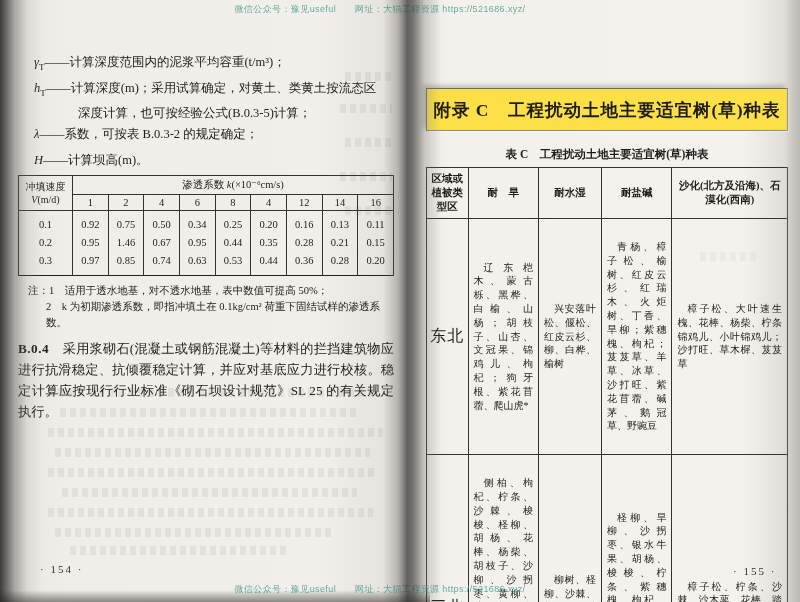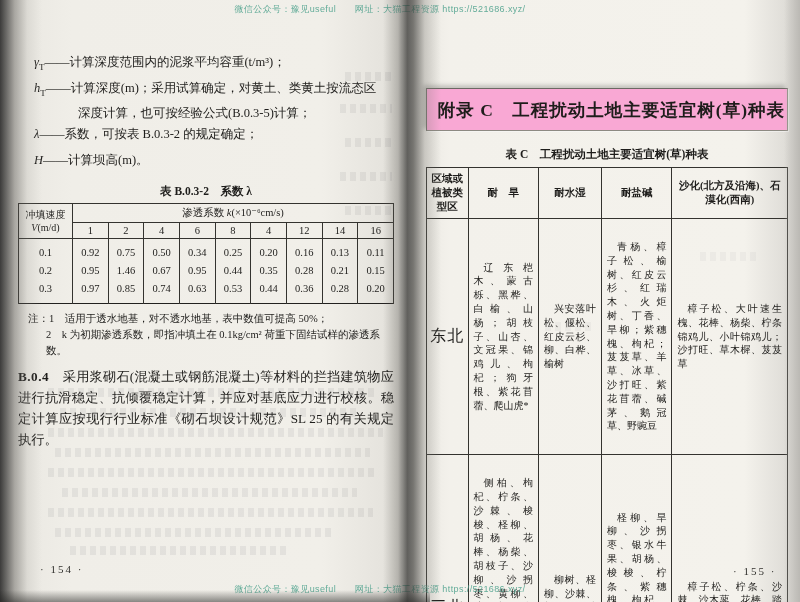--- a/index.html
+++ b/index.html
@@ -43,21 +43,21 @@
   .para-b04 b { letter-spacing:.5px; }
 
   .page-num { position:absolute; font-size:11px; color:#33322f; letter-spacing:2px;text-align:center; }
   #page-num-left  { left:40px;  top:563px; }
   #page-num-right { left:733px; top:565px; }
 
   
   #right-page { position:absolute; left:426px; top:88px; width:362px; }
   .appendix-title-box { border:1px solid #8d8a82; border-top-color:#6b6963; border-left-color:#75736c;
                         box-shadow:-3px -3px 4px rgba(60,58,54,.25), 1px 1px 0 rgba(255,255,255,.5);
-                        background:#f9a8d4; padding:9px 2px 8px; text-align:right;
+                        background:#fde047; padding:9px 2px 8px; text-align:center;
                         font-weight:bold; font-size:17.5px; letter-spacing:1px; }
   .rt-caption { text-align:center; font-weight:bold; font-size:11.5px; margin:16px 0 5px; }
   table.rtable { width:100%; border-collapse:collapse; border:1.5px solid #22211f;
                  table-layout:fixed; }
   table.rtable td, table.rtable th { border:1px solid #34332f; vertical-align:middle; }
   table.rtable th { font-size:10.5px; font-weight:bold; line-height:14px; padding:4px 2px; height:38px; }
   table.rtable td.region { text-align:center; font-size:16px; letter-spacing:1px; }
   table.rtable td.species { font-size:10px; line-height:13.8px; padding:21px 5px;
                             text-align:justify; text-indent:1em; }
   tr#row-dongbei { height:166px; }
@@ -98,21 +98,20 @@
         <span class="sym"><span>h</span></span><sub>T</sub><span>——计算深度(m)；采用试算确定，对黄土、类黄土按流态区深度计算，也可按经验公式(B.0.3-5)计算；</span>
       </div>
       <div class="def">
         <span class="sym"><span>λ</span></span><sub></sub><span>——系数，可按表 B.0.3-2 的规定确定；</span>
       </div>
       <div class="def">
         <span class="sym"><span>H</span></span><sub></sub><span>——计算坝高(m)。</span>
       </div>
     </div>
 
-    <div class="lt-caption">表 B.0.3-2　系数 λ</div>
 
     <table class="ltable">
       <tbody>
           <tr>
         <td class="lt-vcol" rowspan="2">
           <div>冲填速度</div>
           <div><i>V</i><span>(m/d)</span></div>
         </td>
         <td class="lt-head" colspan="9"><span>渗透系数 </span><i>k</i><span>(×10⁻⁶cm/s)</span></td>
       </tr>

